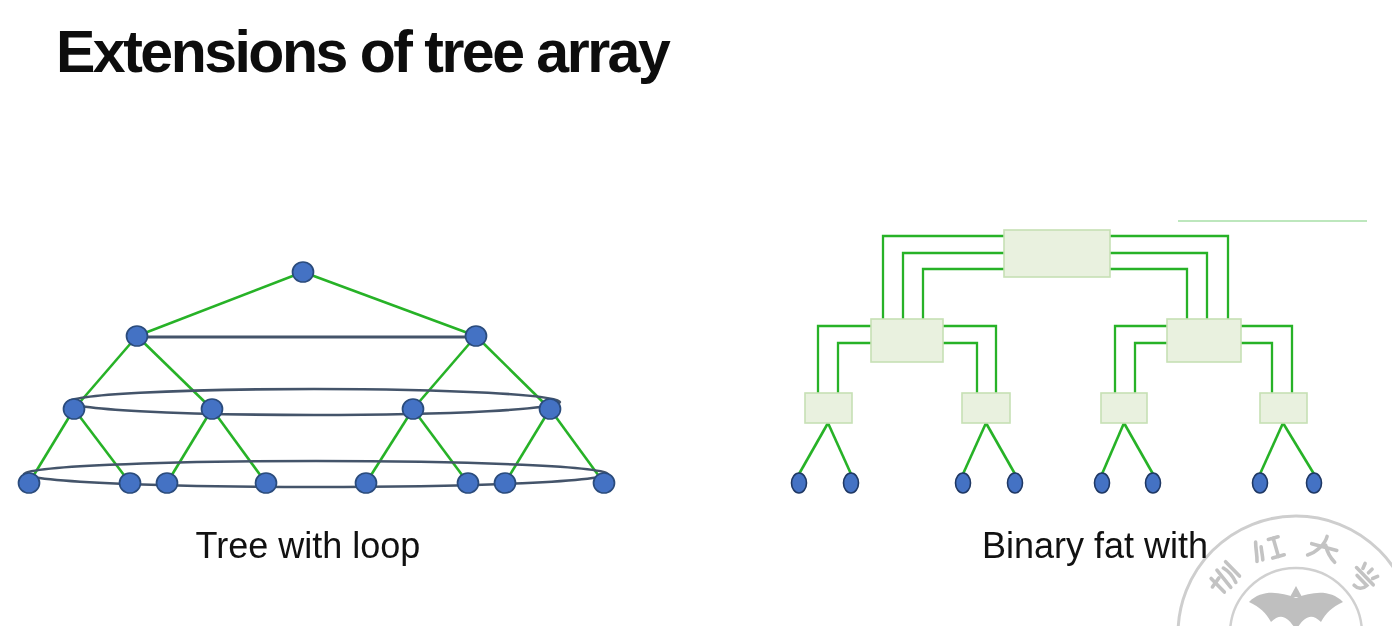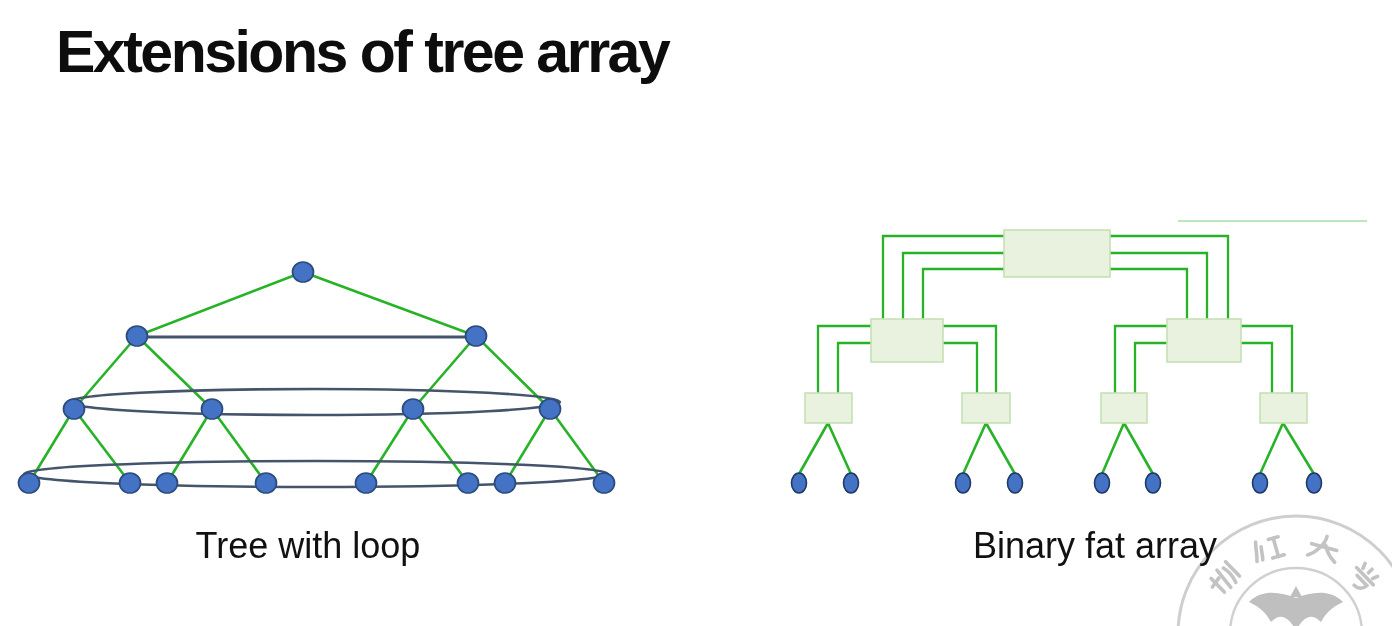--- a/index.html
+++ b/index.html
@@ -157,15 +157,15 @@
         <ellipse cx="963" cy="483" rx="7.5" ry="10" fill="#4472C4" stroke="#1F3864" stroke-width="1.6"></ellipse>
         <ellipse cx="1015" cy="483" rx="7.5" ry="10" fill="#4472C4" stroke="#1F3864" stroke-width="1.6"></ellipse>
         <ellipse cx="1102" cy="483" rx="7.5" ry="10" fill="#4472C4" stroke="#1F3864" stroke-width="1.6"></ellipse>
         <ellipse cx="1153" cy="483" rx="7.5" ry="10" fill="#4472C4" stroke="#1F3864" stroke-width="1.6"></ellipse>
         <ellipse cx="1260" cy="483" rx="7.5" ry="10" fill="#4472C4" stroke="#1F3864" stroke-width="1.6"></ellipse>
         <ellipse cx="1314" cy="483" rx="7.5" ry="10" fill="#4472C4" stroke="#1F3864" stroke-width="1.6"></ellipse>
       </g>
   </svg>
 
   <div class="caption caption-left">Tree with loop</div>
-  <div class="caption caption-right">Binary fat array</div>
+  <div class="caption caption-right">Binary fat with</div>
 
 </div>
 
 </body></html>

